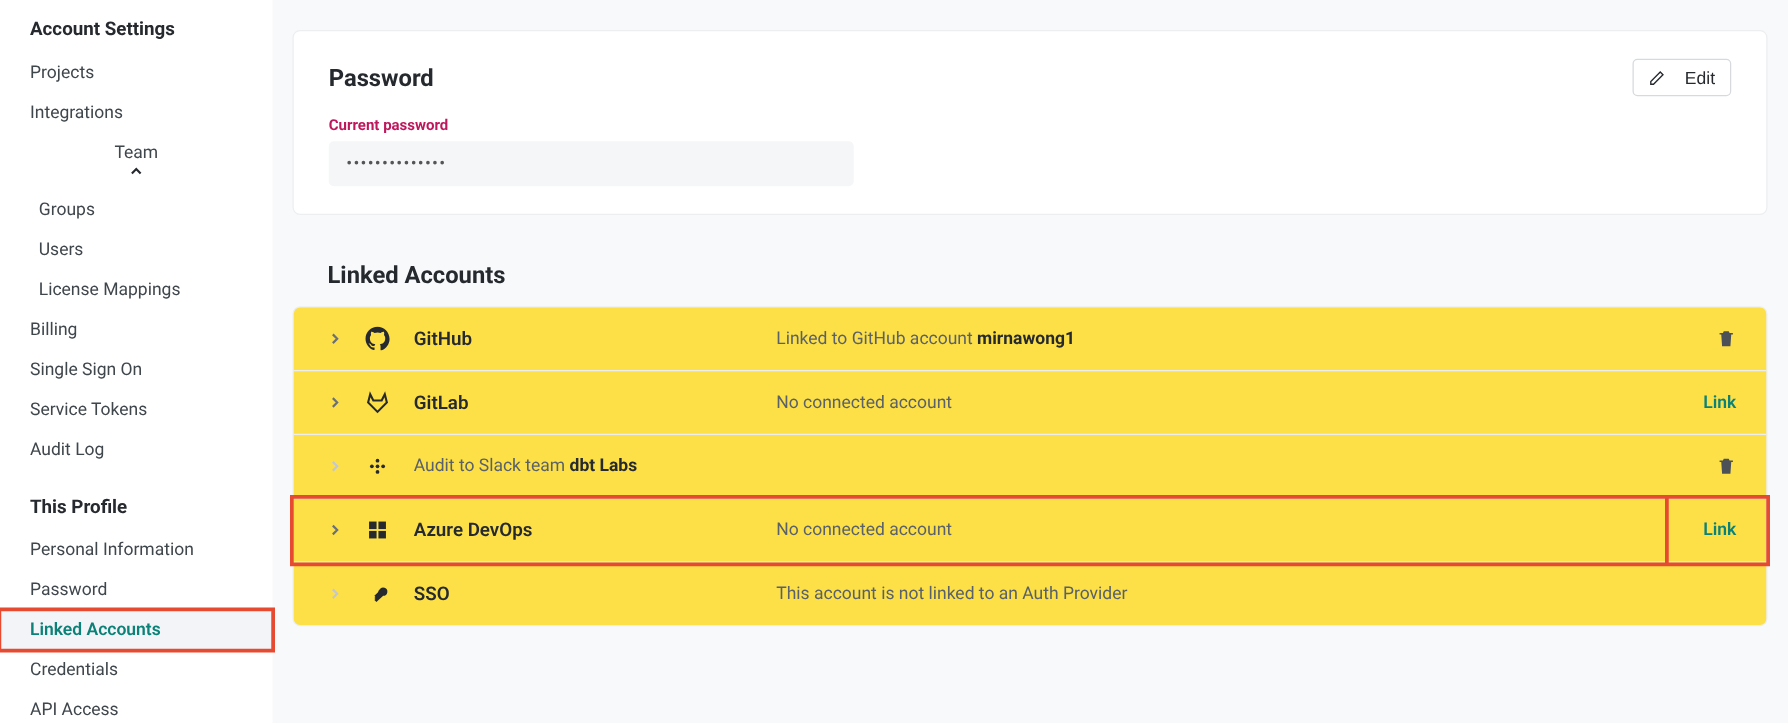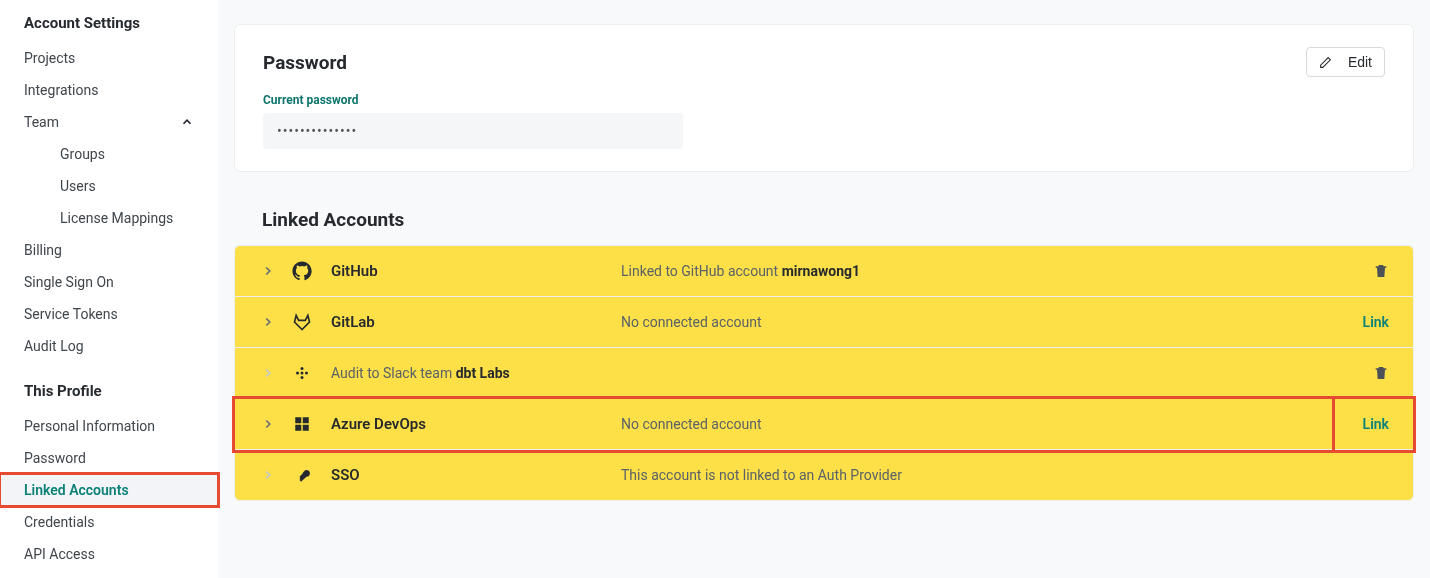--- a/index.html
+++ b/index.html
@@ -1,31 +1,31 @@
 <!DOCTYPE html>
 <html><head>
 <meta charset="utf-8">
 <style>
 * { box-sizing: border-box; margin: 0; padding: 0; }
 body { font-family: -apple-system, BlinkMacSystemFont, "Segoe UI", Roboto, Helvetica, Arial, sans-serif; background: #f8f9fb; color: #262a2e; font-size: 14px; }
 .layout { display: flex; min-height: 578px; }
 .sidebar { width: 218px; background: #fff; padding: 12px 0 20px 0; }
 .section-header { font-weight: 700; font-size: 15px; padding: 2px 24px 10px 24px; color: #262a2e; }
 .nav-item { padding: 8px 24px; font-size: 14px; color: #3f464c; cursor: pointer; }
-.nav-item.sub { padding-left: 60px; }
+.nav-item.sub { padding-left: 31px; }
 .nav-item.active { background: #f2f4f7; color: #0b8177; font-weight: 600; }
-.nav-item.team-row { display: flex; align-items: center; justify-content: space-between; }
+.nav-item.team-row { display: flex; align-items: center; justify-content: space-between; flex-direction: column; }
 .nav-group-title { font-weight: 700; font-size: 15px; padding: 20px 24px 10px 24px; color: #262a2e; }
 .hl-box-red { outline: 3px solid #e64b32; outline-offset: -1px; }
 .content { flex: 1; padding: 0 0 30px 0; }
 .panel { background: #fff; border: 1px solid #eceef0; border-radius: 6px; margin: 24px 16px 0 16px; padding: 22px 28px; }
 .panel-head { display: flex; justify-content: space-between; align-items: center; margin-bottom: 16px; }
 .panel-title { font-size: 19px; font-weight: 700; color: #262a2e; }
 .edit-btn { display: inline-flex; align-items: center; gap: 16px; border: 1px solid #d6d9dd; background: #fff; border-radius: 4px; padding: 6px 12px; font-size: 14px; cursor: pointer; color: #262a2e; }
-.field-label { font-size: 12px; font-weight: 700; color: #0f766e; margin-bottom: 6px; }
+.field-label { font-size: 12px; font-weight: 700; color: #be185d; margin-bottom: 6px; }
 .field-value { background: #f4f6f8; border-radius: 4px; padding: 10px 14px; width: 420px; font-size: 14px; letter-spacing: 1px; color: #555; }
 .section-title { font-size: 19px; font-weight: 700; color: #262a2e; margin: 36px 16px 14px 28px; padding-left: 16px; }
 .linked-list { margin: 0 16px; border: 1px solid #eceef0; border-radius: 6px; overflow: visible; background: #fde047; }
 .row { display: flex; align-items: center; padding: 14px 24px; border-bottom: 1px solid #eceef0; position: relative; }
 .row:last-child { border-bottom: none; }
 .chev { width: 18px; color: #6a7078; display: flex; align-items: center; justify-content: center; }
 .chev.dim { color: #c4c8ce; }
 .provider-icon { width: 22px; height: 22px; margin: 0 18px 0 14px; display: flex; align-items: center; justify-content: center; color: #262a2e; }
 .provider-name { font-weight: 600; font-size: 15px; width: 290px; color: #262a2e; }
 .status { flex: 1; font-size: 14px; color: #5a6168; }

